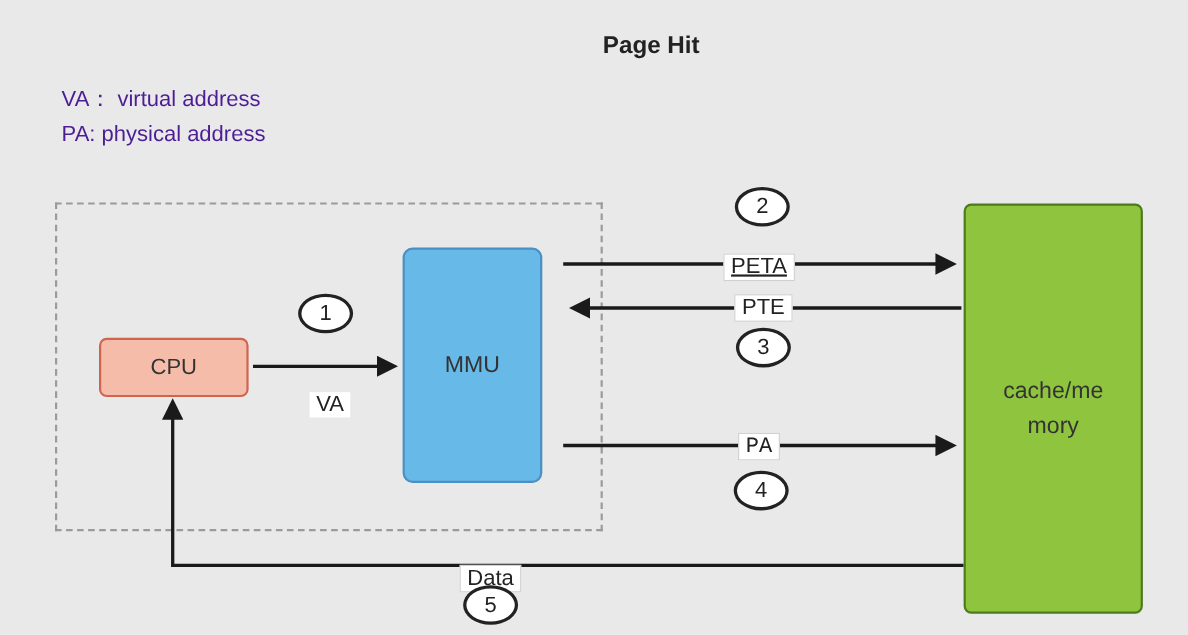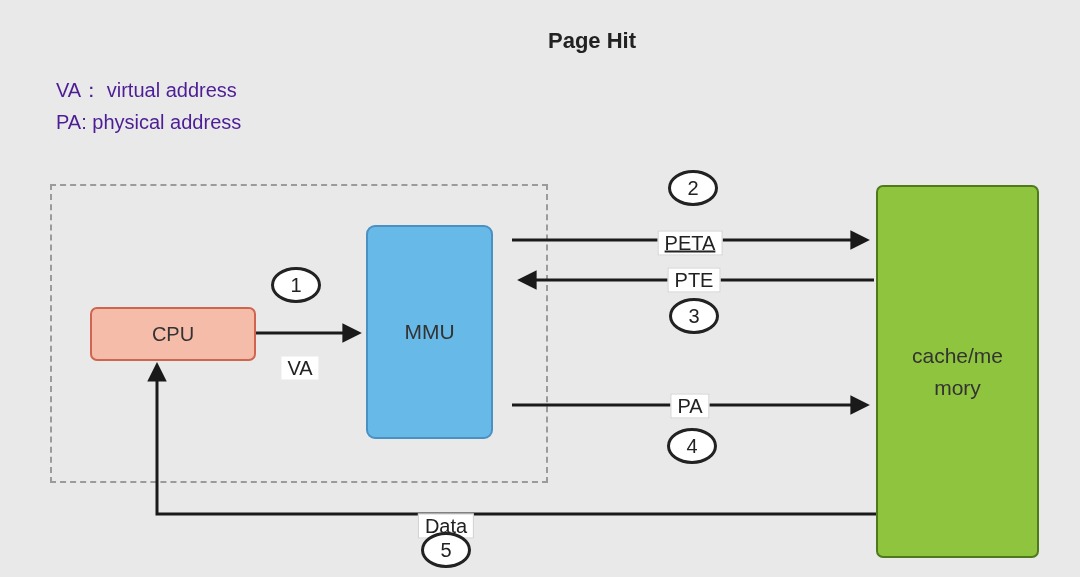--- a/index.html
+++ b/index.html
@@ -38,21 +38,21 @@
   .node {
     position: absolute;
     display: flex;
     align-items: center;
     justify-content: center;
     color: #333;
     box-sizing: border-box;
   }
   .cpu {
     left: 90px; top: 307px;
-    width: 166px; height: 54px;
+    width: 136px; height: 54px;
     background: #f6bcaa;
     border: 2px solid #d0654f;
     border-radius: 7px;
     font-size: 20px;
   }
   .mmu {
     left: 366px; top: 225px;
     width: 127px; height: 214px;
     background: #67b9e8;
     border: 2px solid #4a90c2;
@@ -136,21 +136,21 @@
   <div class="node mmu">
     <span>MMU</span>
   </div>
   <div class="node cache">
     <span class="wrap">cache/memory</span>
   </div>
 
   <div class="edge-label plain" style="left:300px; top:334px;margin-top:34px;">VA</div>
   <div class="edge-label" style="left:690px; top:243px;text-decoration:underline;">PETA</div>
   <div class="edge-label" style="left:694px; top:280px;">PTE</div>
-  <div class="edge-label" style="left:690px; top:406px;">PA</div>
+  <div class="edge-label" style="left:690px; top:406px;font-family:Liberation Mono, monospace;">PA</div>
   <div class="edge-label" style="left:446px; top:526px;">Data</div>
 
   <div class="badge" style="left:296px; top:285px;">1</div>
   <div class="badge" style="left:693px; top:188px;">2</div>
   <div class="badge" style="left:694px; top:316px;">3</div>
   <div class="badge" style="left:692px; top:446px;">4</div>
   <div class="badge" style="left:446px; top:550px;">5</div>
 
 </div>
 

